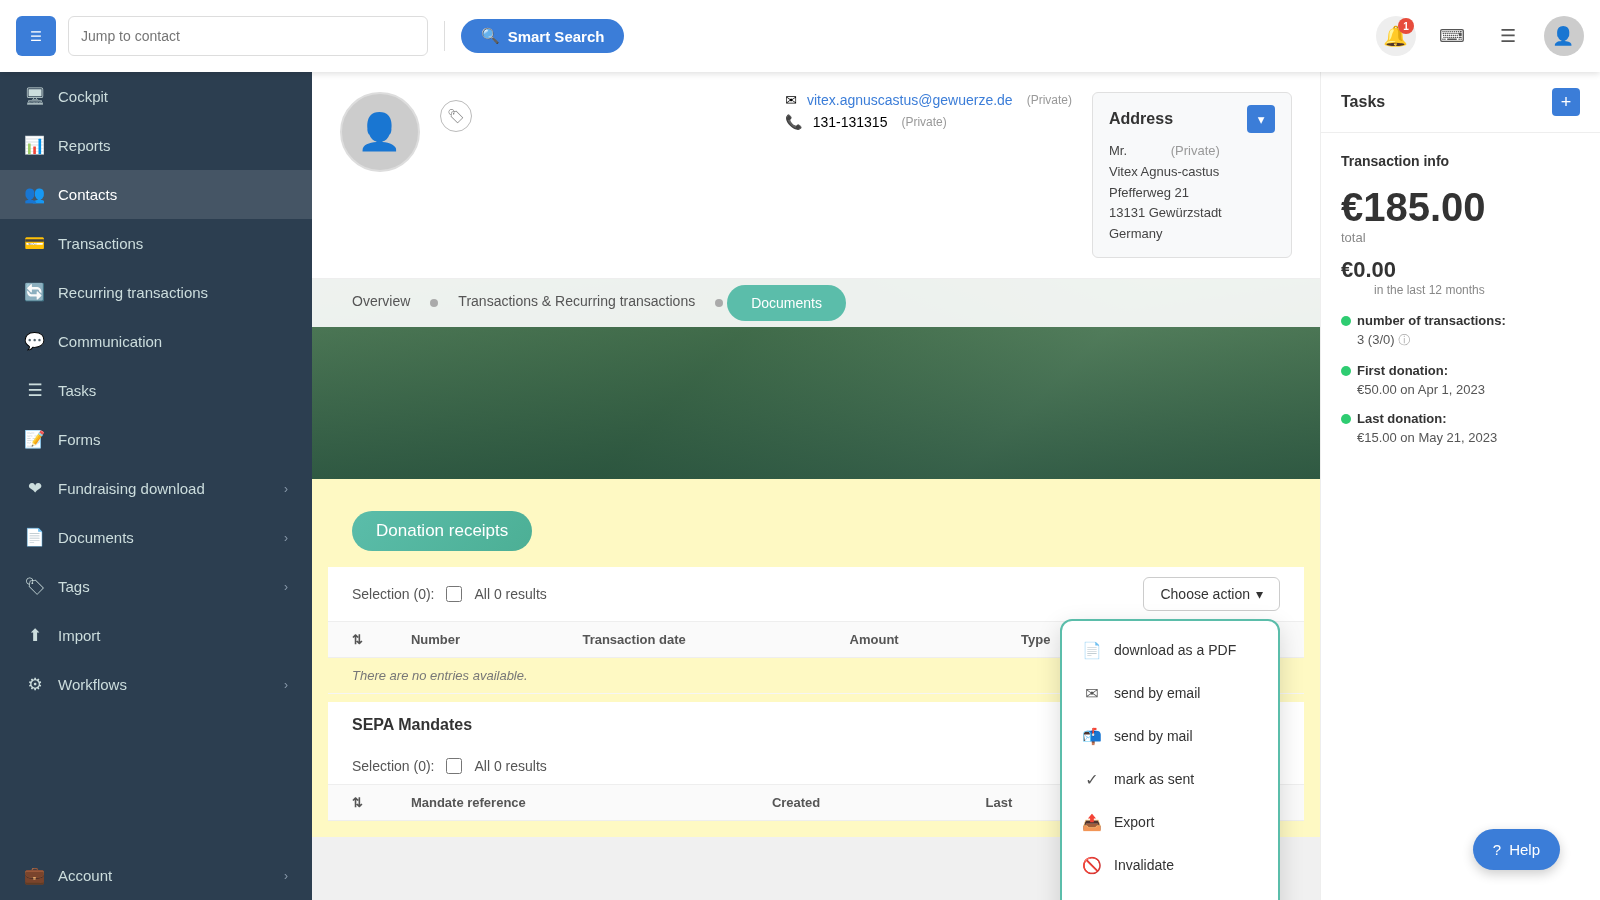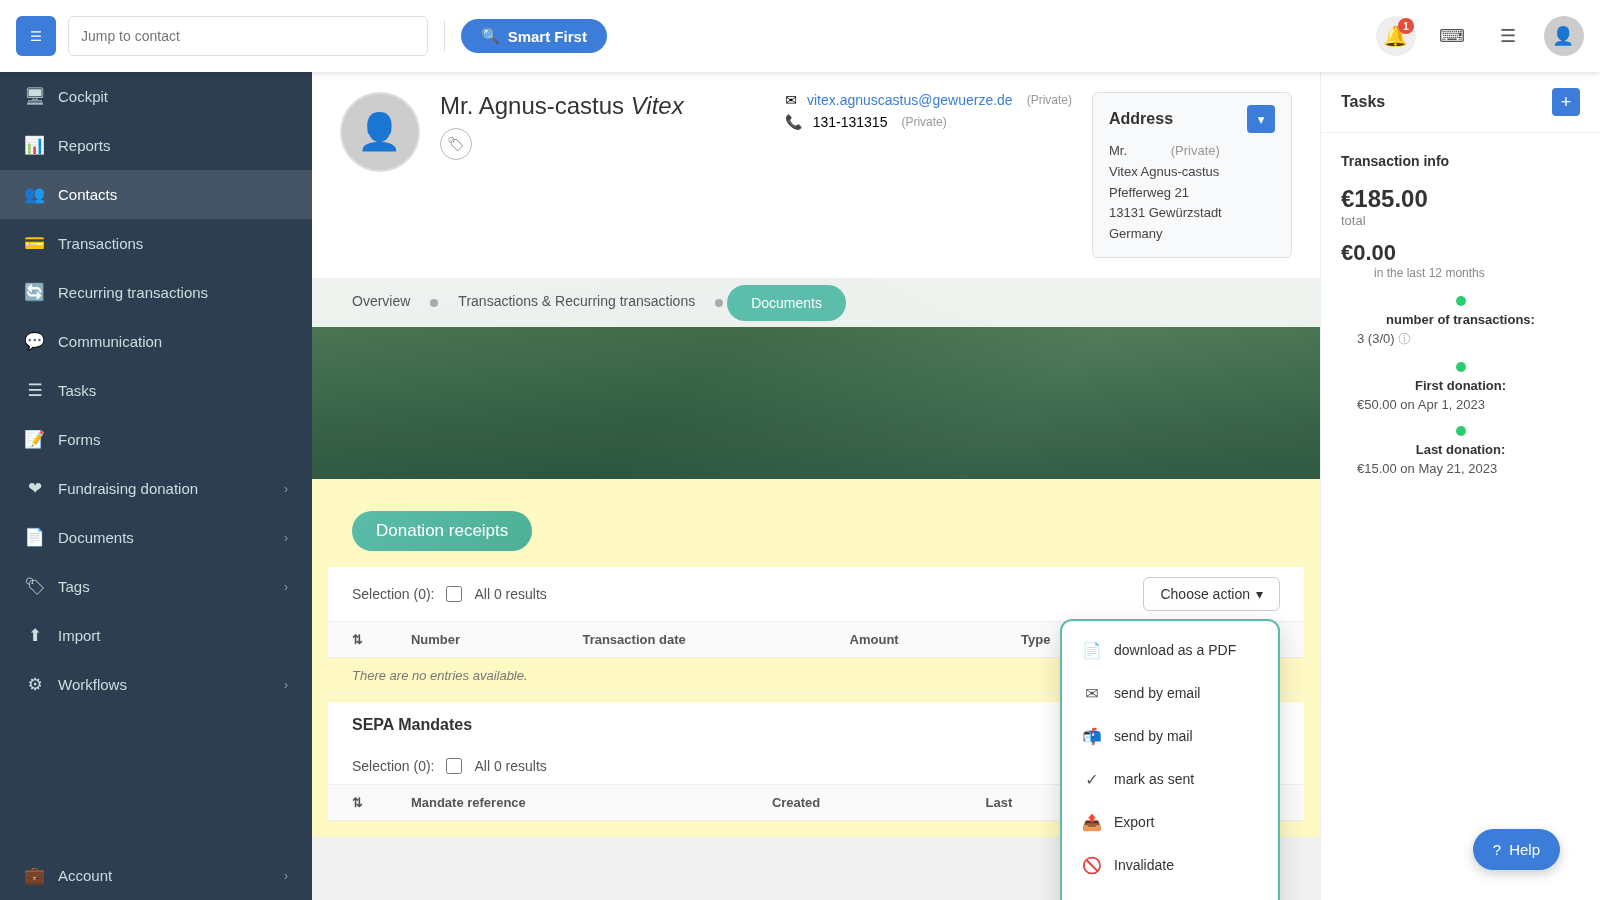--- a/index.html
+++ b/index.html
@@ -195,26 +195,26 @@
       padding: 16px 20px; border-bottom: 1px solid #eee;
     }
     .tasks-title { font-size: 16px; font-weight: 600; color: #333; }
     .tasks-add-btn {
       background: #3b7dd8; color: #fff; border: none; border-radius: 4px;
       width: 28px; height: 28px; cursor: pointer; font-size: 18px;
       display: flex; align-items: center; justify-content: center;
     }
     .txn-info-section { padding: 20px; }
     .txn-info-title { font-size: 14px; font-weight: 700; color: #333; margin-bottom: 16px; }
-    .txn-amount-large { font-size: 24px; font-weight: 700; color: #333; }
+    .txn-amount-large { font-size: 40px; font-weight: 700; color: #333; }
     .txn-amount-label { font-size: 13px; color: #888; margin-bottom: 12px; }
     .txn-amount-small { font-size: 22px; font-weight: 600; color: #333; }
     .txn-amount-sub { font-size: 12px; color: #888; margin-bottom: 16px; padding-left: 33px; }
     .txn-stat { margin-bottom: 14px; }
-    .txn-stat-header { display: flex; align-items: center; gap: 6px; font-size: 13px; font-weight: 600; color: #333; flex-direction: column; }
+    .txn-stat-header { display: flex; align-items: center; gap: 6px; font-size: 13px; font-weight: 600; color: #333; }
     .txn-stat-dot { width: 10px; height: 10px; background: #2ecc71; border-radius: 50%; }
     .txn-stat-value { font-size: 13px; color: #555; margin-top: 4px; margin-left: 16px; }
     .txn-stat-info { color: #aaa; font-size: 12px; cursor: pointer; }
 
     
     .help-btn {
       position: fixed; bottom: 30px; right: 40px;
       background: #3b7dd8; color: #fff; border: none; border-radius: 24px;
       padding: 12px 20px; font-size: 15px; cursor: pointer;
       display: flex; align-items: center; gap: 8px; box-shadow: 0 4px 12px rgba(0,0,0,0.2);
@@ -232,21 +232,21 @@
 <div class="topbar">
   <button class="topbar-menu-btn">
     <span>☰</span>
   </button>
   <div class="topbar-search-box">
     <input type="text" style="border: none; outline: none; background: transparent; font-size: 14px; color: rgb(153, 153, 153); width: 100%;" placeholder="Jump to contact">
   </div>
   <div class="topbar-divider"></div>
   <button class="smart-search-btn">
     <span>🔍</span>
-    <span>Smart First</span>
+    <span>Smart Search</span>
   </button>
   <div class="topbar-right">
     <button class="topbar-icon-btn" style="background:#eee; border-radius:50%; font-size:20px; color:#888;">
       <span>🔔</span>
       <span class="notif-badge">1</span>
     </button>
     <button class="topbar-icon-btn">
       <span>⌨</span>
     </button>
     <button class="topbar-icon-btn">
@@ -288,21 +288,21 @@
     <div class="sidebar-item">
       <span class="sidebar-item-icon">☰</span>
       <span class="sidebar-item-label">Tasks</span>
     </div>
     <div class="sidebar-item">
       <span class="sidebar-item-icon">📝</span>
       <span class="sidebar-item-label">Forms</span>
     </div>
     <div class="sidebar-item">
       <span class="sidebar-item-icon">❤</span>
-      <span class="sidebar-item-label">Fundraising donation</span>
+      <span class="sidebar-item-label">Fundraising download</span>
       <span class="sidebar-item-arrow">›</span>
     </div>
     <div class="sidebar-item">
       <span class="sidebar-item-icon">📄</span>
       <span class="sidebar-item-label">Documents</span>
       <span class="sidebar-item-arrow">›</span>
     </div>
     <div class="sidebar-item">
       <span class="sidebar-item-icon">🏷</span>
       <span class="sidebar-item-label">Tags</span>
@@ -326,24 +326,20 @@
   </nav>
 
   <div class="main-content">
     <div class="main-scrollable">
 
       <div class="contact-header">
         <div class="contact-avatar">
           <span>👤</span>
         </div>
         <div class="contact-info">
-          <div class="contact-name">
-            <span>Mr. Agnus-castus</span>
-            <em>Vitex</em>
-          </div>
           <div class="contact-tags">
             <div class="tag-icon">🏷</div>
           </div>
         </div>
         <div class="contact-meta">
           <div class="contact-meta-item">
             <span>✉</span>
             <a href="#">vitex.agnuscastus@gewuerze.de</a>
             <span class="meta-sub">(Private)</span>
           </div>

